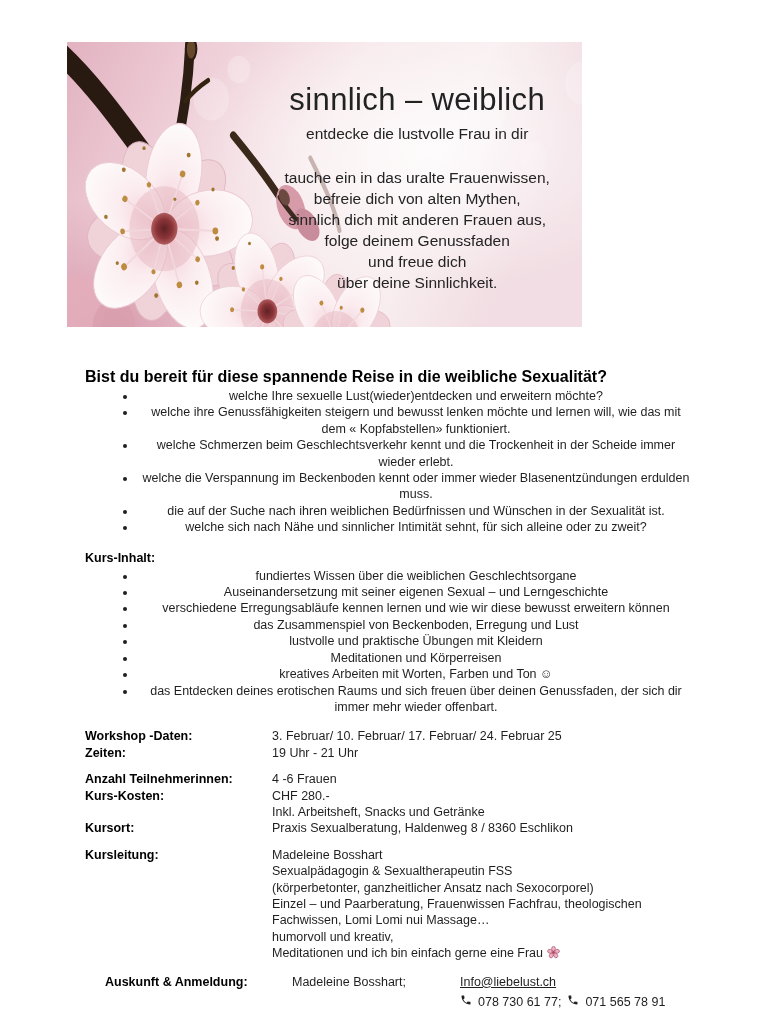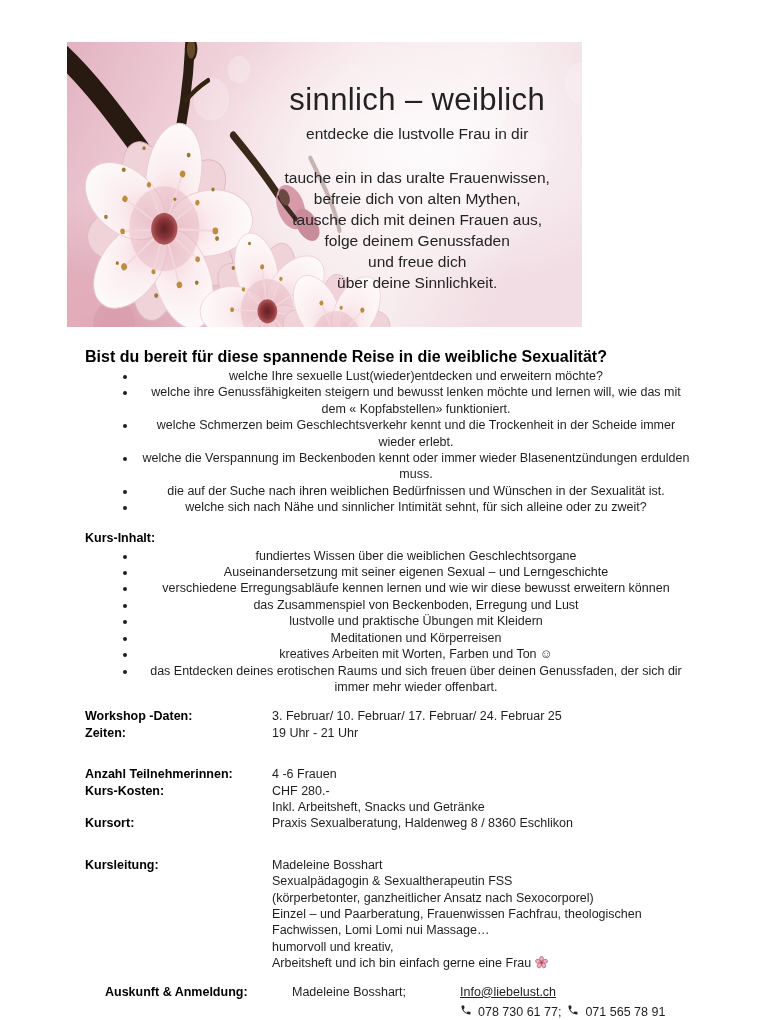--- a/index.html
+++ b/index.html
@@ -8,28 +8,28 @@
     font-family:"Liberation Sans",sans-serif;color:#1f1f1f;overflow:hidden;
   }
   
   .hero{position:absolute;left:67px;top:42px;width:515px;height:285px;}
   .hero svg.photo{position:absolute;left:0;top:0;width:100%;height:100%;display:block;}
   .hero-text{position:absolute;left:40%;width:56%;top:40px;text-align:center;color:#232323;}
   .hero-title{margin:0;font-size:31px;font-weight:400;letter-spacing:.4px;color:#222;line-height:36px;}
   .hero-subtitle{margin-top:6px;font-size:15.5px;line-height:19px;}
   .hero-poem{margin-top:24px;font-size:15.5px;line-height:21px;}
   
-  .content{position:absolute;left:85px;top:340px;width:608px;}
+  .content{position:absolute;left:85px;top:360px;width:608px;}
   .main-heading{margin:7px 0 0;font-size:16px;font-weight:700;color:#000;line-height:20px;}
   .sec-head{margin:14px 0 0;font-size:12.5px;font-weight:700;line-height:17px;color:#000;}
   ul.bullets{margin:1px 0 0;padding:0 0 0 52px;text-align:center;}
   ul.bullets li{font-size:12.5px;line-height:16.4px;padding-left:2px;}
   .details{margin-top:13px;}
   .detail-row{display:flex;align-items:flex-start;}
-  .detail-row.gap{margin-top:25px;}
+  .detail-row.gap{margin-top:10px;}
   .detail-label{flex:none;width:187px;font-weight:700;font-size:12.5px;line-height:16.4px;color:#000;}
   .detail-value{font-size:12.5px;line-height:16.4px;}
   .detail-line{min-height:16.4px;}
   .inline-flower{display:inline-block;vertical-align:-2px;margin-left:4px;}
   
   .contact{display:flex;align-items:flex-start;margin-top:10px;margin-left:20px;}
   .contact-label{flex:none;width:187px;font-weight:700;font-size:12.5px;line-height:16.4px;color:#000;}
   .contact-name{flex:none;width:168px;font-size:12.5px;line-height:16.4px;}
   .contact-block{font-size:12.5px;line-height:16.4px;}
   .email-link{color:#1f1f1f;text-decoration:underline;}
@@ -153,21 +153,21 @@
           <circle cx="225" cy="205" r="1.8"></circle>
       </g>
     </svg>
 
     <div class="hero-text">
       <h1 class="hero-title">sinnlich – weiblich</h1>
       <div class="hero-subtitle">entdecke die lustvolle Frau in dir</div>
       <div class="hero-poem">
         <div>tauche ein in das uralte Frauenwissen,</div>
         <div>befreie dich von alten Mythen,</div>
-        <div>tausche dich mit deinen Frauen aus,</div>
+        <div>sinnlich dich mit anderen Frauen aus,</div>
         <div>folge deinem Genussfaden</div>
         <div>und freue dich</div>
         <div>über deine Sinnlichkeit.</div>
       </div>
     </div>
   </div>
 
   <div class="content">
 
     <h2 class="main-heading">Bist du bereit für diese spannende Reise in die weibliche Sexualität?</h2>
@@ -234,21 +234,21 @@
       <div class="detail-row gap">
         <div class="detail-label">Kursleitung:</div>
         <div class="detail-value">
           <div class="detail-line">Madeleine Bosshart</div>
           <div class="detail-line">Sexualpädagogin &amp; Sexualtherapeutin FSS</div>
           <div class="detail-line">(körperbetonter, ganzheitlicher Ansatz nach Sexocorporel)</div>
           <div class="detail-line">Einzel – und Paarberatung, Frauenwissen Fachfrau, theologischen</div>
           <div class="detail-line">Fachwissen, Lomi Lomi nui Massage…</div>
           <div class="detail-line">humorvoll und kreativ,</div>
           <div class="detail-line">
-            <span>Arbeitsheft und ich bin einfach gerne eine Frau</span><span class="inline-flower"><svg width="13" height="13" viewBox="0 0 20 20">
+            <span>Meditationen und ich bin einfach gerne eine Frau</span><span class="inline-flower"><svg width="13" height="13" viewBox="0 0 20 20">
               <g fill="#f2afc4" stroke="#8e3a52" stroke-width="0.8">
                 <ellipse cx="10" cy="4.2" rx="3" ry="3.6"></ellipse>
                 <ellipse cx="15.5" cy="8.2" rx="3" ry="3.6" transform="rotate(72 15.5 8.2)"></ellipse>
                 <ellipse cx="13.4" cy="14.7" rx="3" ry="3.6" transform="rotate(144 13.4 14.7)"></ellipse>
                 <ellipse cx="6.6" cy="14.7" rx="3" ry="3.6" transform="rotate(216 6.6 14.7)"></ellipse>
                 <ellipse cx="4.5" cy="8.2" rx="3" ry="3.6" transform="rotate(288 4.5 8.2)"></ellipse>
               </g>
               <circle cx="10" cy="10" r="2.2" fill="#b44458"></circle>
             </svg></span>
           </div>

